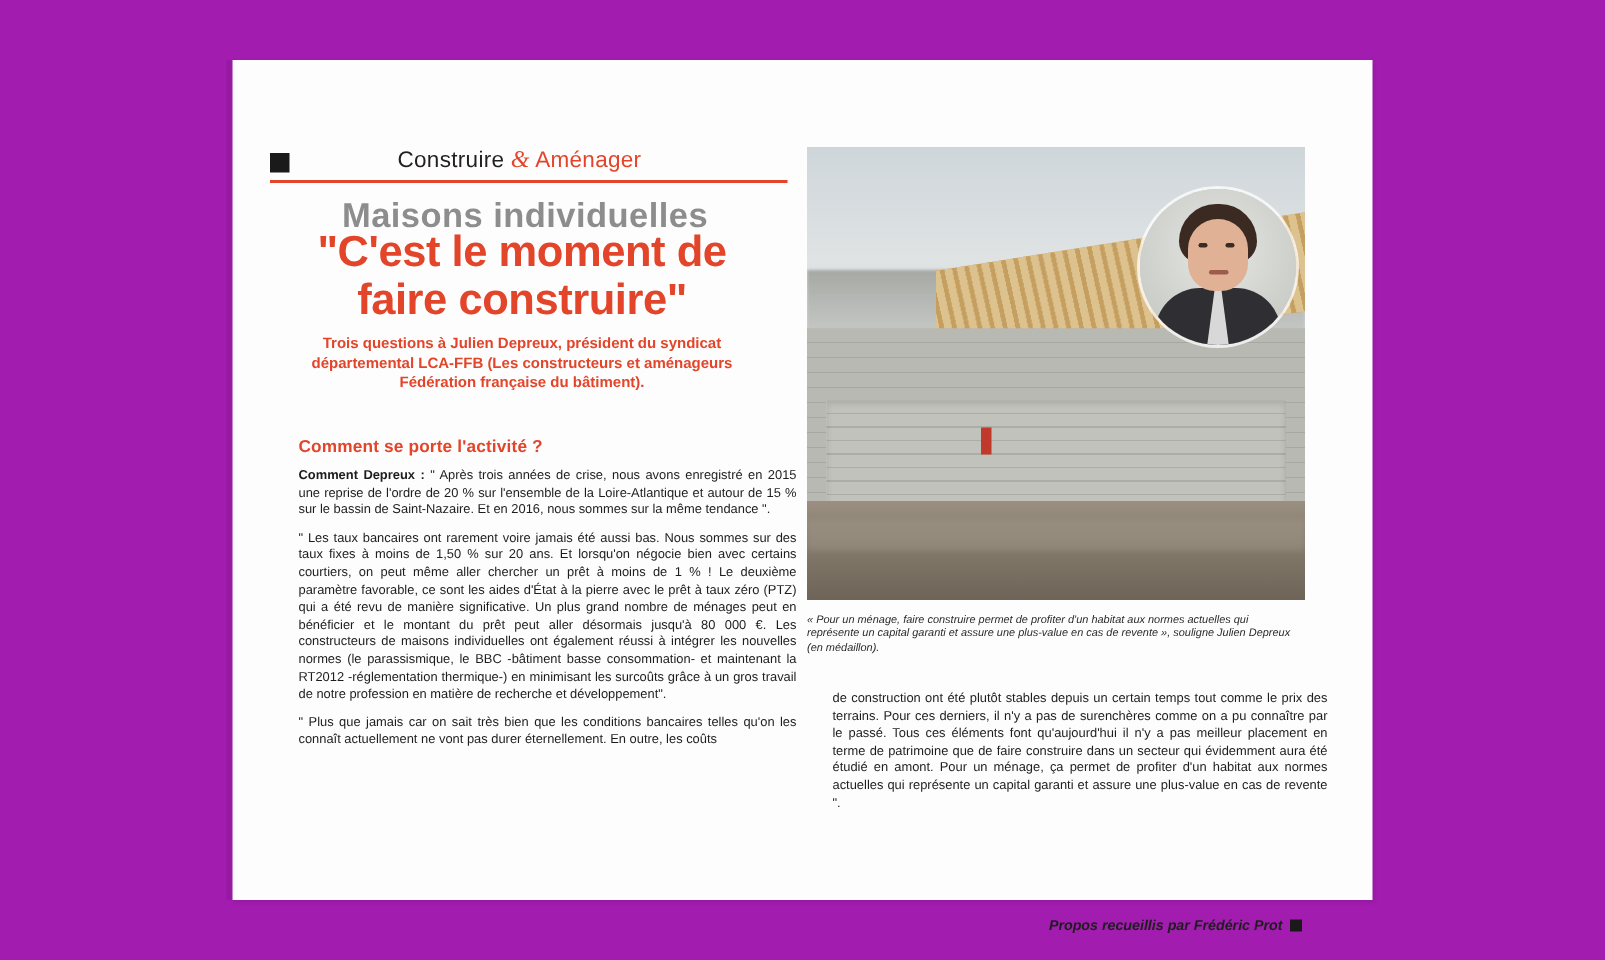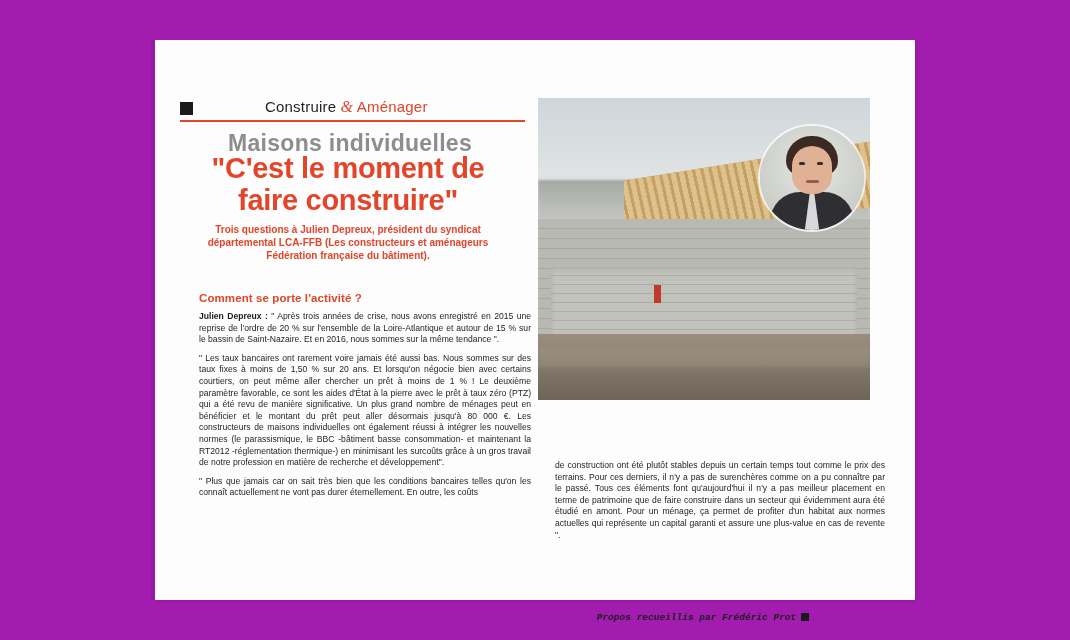--- a/index.html
+++ b/index.html
@@ -272,26 +272,25 @@
     font-size: 7.3px;
     line-height: 9.4px;
     color: #2a2a2a;
     font-style: italic;
   }
 
   .byline {
     position: absolute;
     left: 383px; top: 572px;
     width: 330px;
-    text-align: center;
+    text-align: right;
     font-size: 9.5px;
     font-style: italic;
     font-weight: bold;
     color: #1d1d1d;
-    font-family: Liberation Mono, monospace;
   }
   .byline .sq {
     display: inline-block;
     width: 8px; height: 8px;
     background: #1a1a1a;
     margin-left: 5px;
     vertical-align: -1px;
   }
 </style>
 </head>
@@ -335,24 +334,25 @@
         <div class="body"></div>
         <div class="shirt"></div>
         <div class="hair"></div>
         <div class="face"></div>
         <div class="eye l"></div>
         <div class="eye r"></div>
         <div class="mouth"></div>
       </div>
     </div>
 
+    <div class="caption">« Pour un ménage, faire construire permet de profiter d'un habitat aux normes actuelles qui représente un capital garanti et assure une plus-value en cas de revente », souligne Julien Depreux (en médaillon).</div>
 
     <div class="col-left">
       <div class="subhead first">Comment se porte l'activité ?</div>
-      <p class="body"><b>Julien Depreux : </b><span>" Après trois années de crise, nous avons enregistré en 2015 une reprise de l'ordre de 20 % sur l'ensemble de la Loire-Atlantique et autour de 15 % sur le bassin de Saint-Nazaire. Et en 2016, nous sommes sur la même tendance ".</span></p>
+      <p class="body"><b>Comment Depreux : </b><span>" Après trois années de crise, nous avons enregistré en 2015 une reprise de l'ordre de 20 % sur l'ensemble de la Loire-Atlantique et autour de 15 % sur le bassin de Saint-Nazaire. Et en 2016, nous sommes sur la même tendance ".</span></p>
 
       <p class="body">" Les taux bancaires ont rarement voire jamais été aussi bas. Nous sommes sur des taux fixes à moins de 1,50 % sur 20 ans. Et lorsqu'on négocie bien avec certains courtiers, on peut même aller chercher un prêt à moins de 1 % ! Le deuxième paramètre favorable, ce sont les aides d'État à la pierre avec le prêt à taux zéro (PTZ) qui a été revu de manière significative. Un plus grand nombre de ménages peut en bénéficier et le montant du prêt peut aller désormais jusqu'à 80 000 €. Les constructeurs de maisons individuelles ont également réussi à intégrer les nouvelles normes (le parassismique, le BBC -bâtiment basse consommation- et maintenant la RT2012 -réglementation thermique-) en minimisant les surcoûts grâce à un gros travail de notre profession en matière de recherche et développement".</p>
 
       <p class="body">" Plus que jamais car on sait très bien que les conditions bancaires telles qu'on les connaît actuellement ne vont pas durer éternellement. En outre, les coûts</p>
     </div>
 
     <div class="col-right-bottom">
       <p class="body">de construction ont été plutôt stables depuis un certain temps tout comme le prix des terrains. Pour ces derniers, il n'y a pas de surenchères comme on a pu connaître par le passé. Tous ces éléments font qu'aujourd'hui il n'y a pas meilleur placement en terme de patrimoine que de faire construire dans un secteur qui évidemment aura été étudié en amont. Pour un ménage, ça permet de profiter d'un habitat aux normes actuelles qui représente un capital garanti et assure une plus-value en cas de revente ".</p>
     </div>
 

